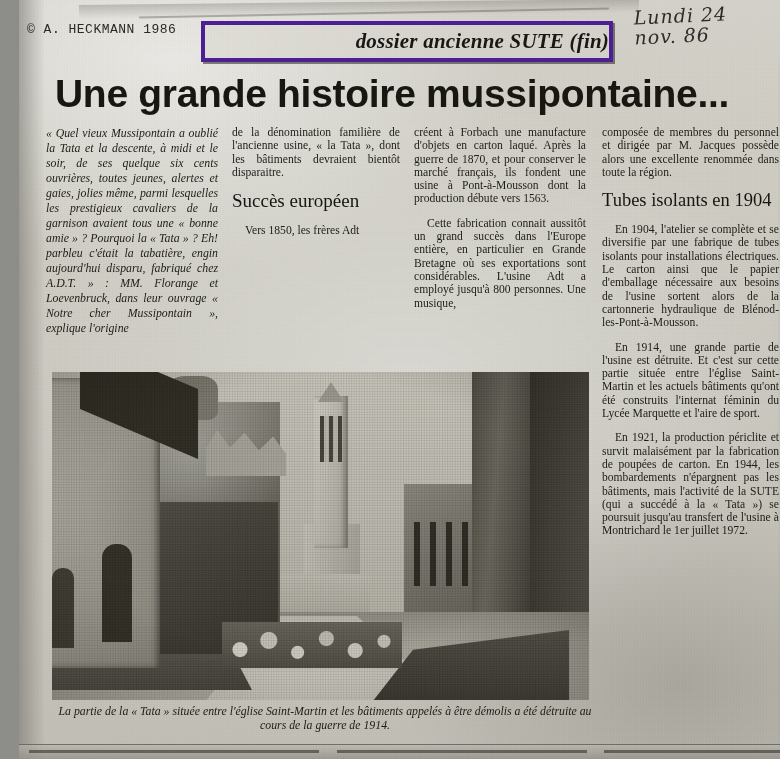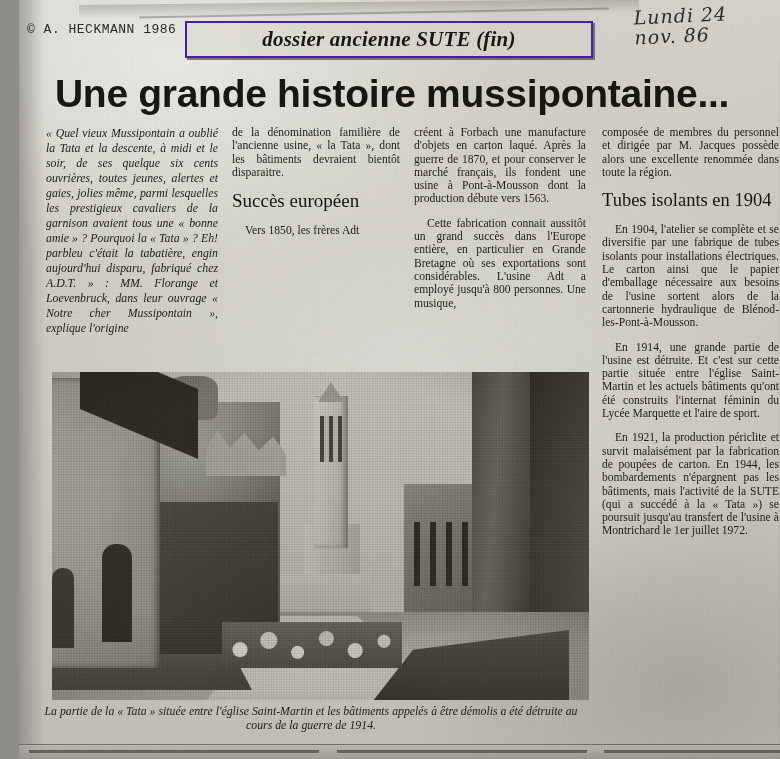--- a/index.html
+++ b/index.html
@@ -44,26 +44,26 @@
     position: absolute;
     left: 8px; top: 22px;
     font-family: "Liberation Mono", monospace;
     font-size: 13px;
     letter-spacing: .5px;
     color: #2a2824;
     white-space: nowrap;
   }
   #kicker-box {
     position: absolute;
-    left: 166px; top: 21px;
+    left: 182px; top: 21px;
     width: 404px; height: 33px;
-    border: 2px solid #4c1d95;
+    border: 4px solid #4c1d95;
     box-shadow: 2px 2px 0 rgba(35,33,29,.55);
     background: rgba(214,212,203,.45);
-    display: flex; align-items: center; justify-content: center;
+    display: flex; align-items: center; justify-content: flex-end;
   }
   #kicker {
     font-family: "Liberation Serif", serif;
     font-style: italic;
     font-weight: bold;
     font-size: 21px;
     color: #181612;
     letter-spacing: .2px;
     white-space: nowrap;
   }
@@ -266,21 +266,21 @@
     pointer-events:none;
   }
   #photo .vign {
     position:absolute; inset:0;
     background: radial-gradient(ellipse 78% 78% at 50% 45%, rgba(0,0,0,0) 55%, rgba(30,28,24,.30) 100%);
     pointer-events:none;
   }
 
   #caption {
     position: absolute;
-    left: 22px; top: 704px;
+    left: 36px; top: 704px;
     width: 540px;
     font-family: "Liberation Serif", serif;
     font-style: italic;
     font-size: 11.8px;
     line-height: 14px;
     color: #1c1a15;
     text-align: center;
   }
 
   

